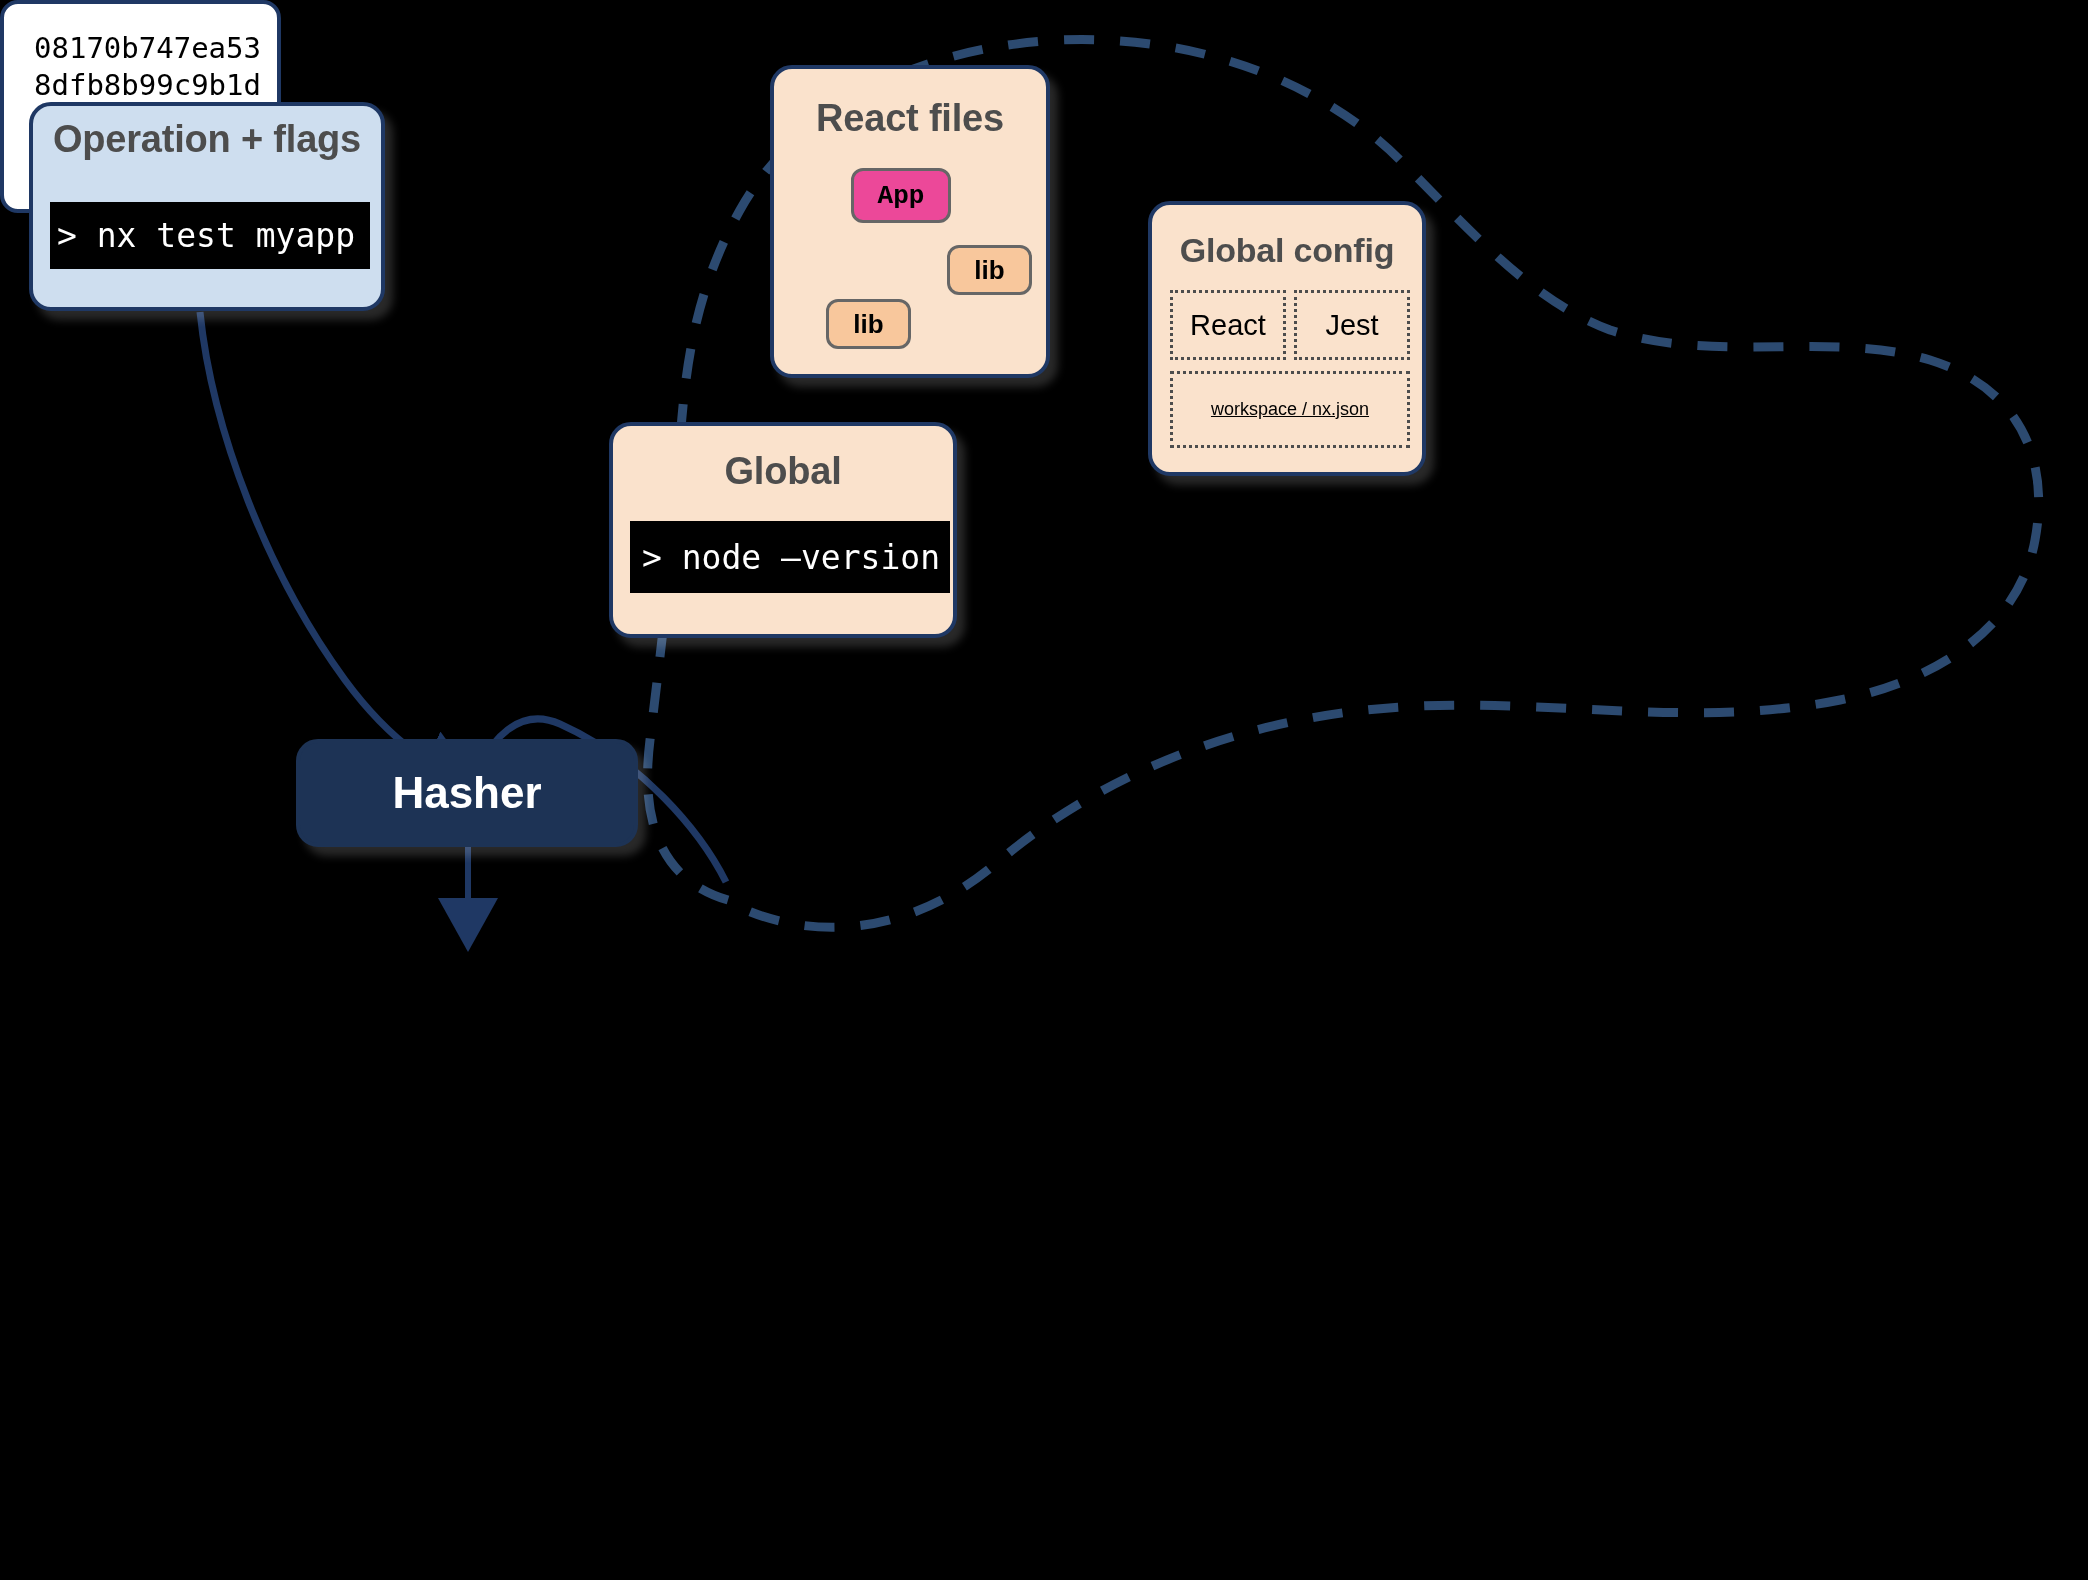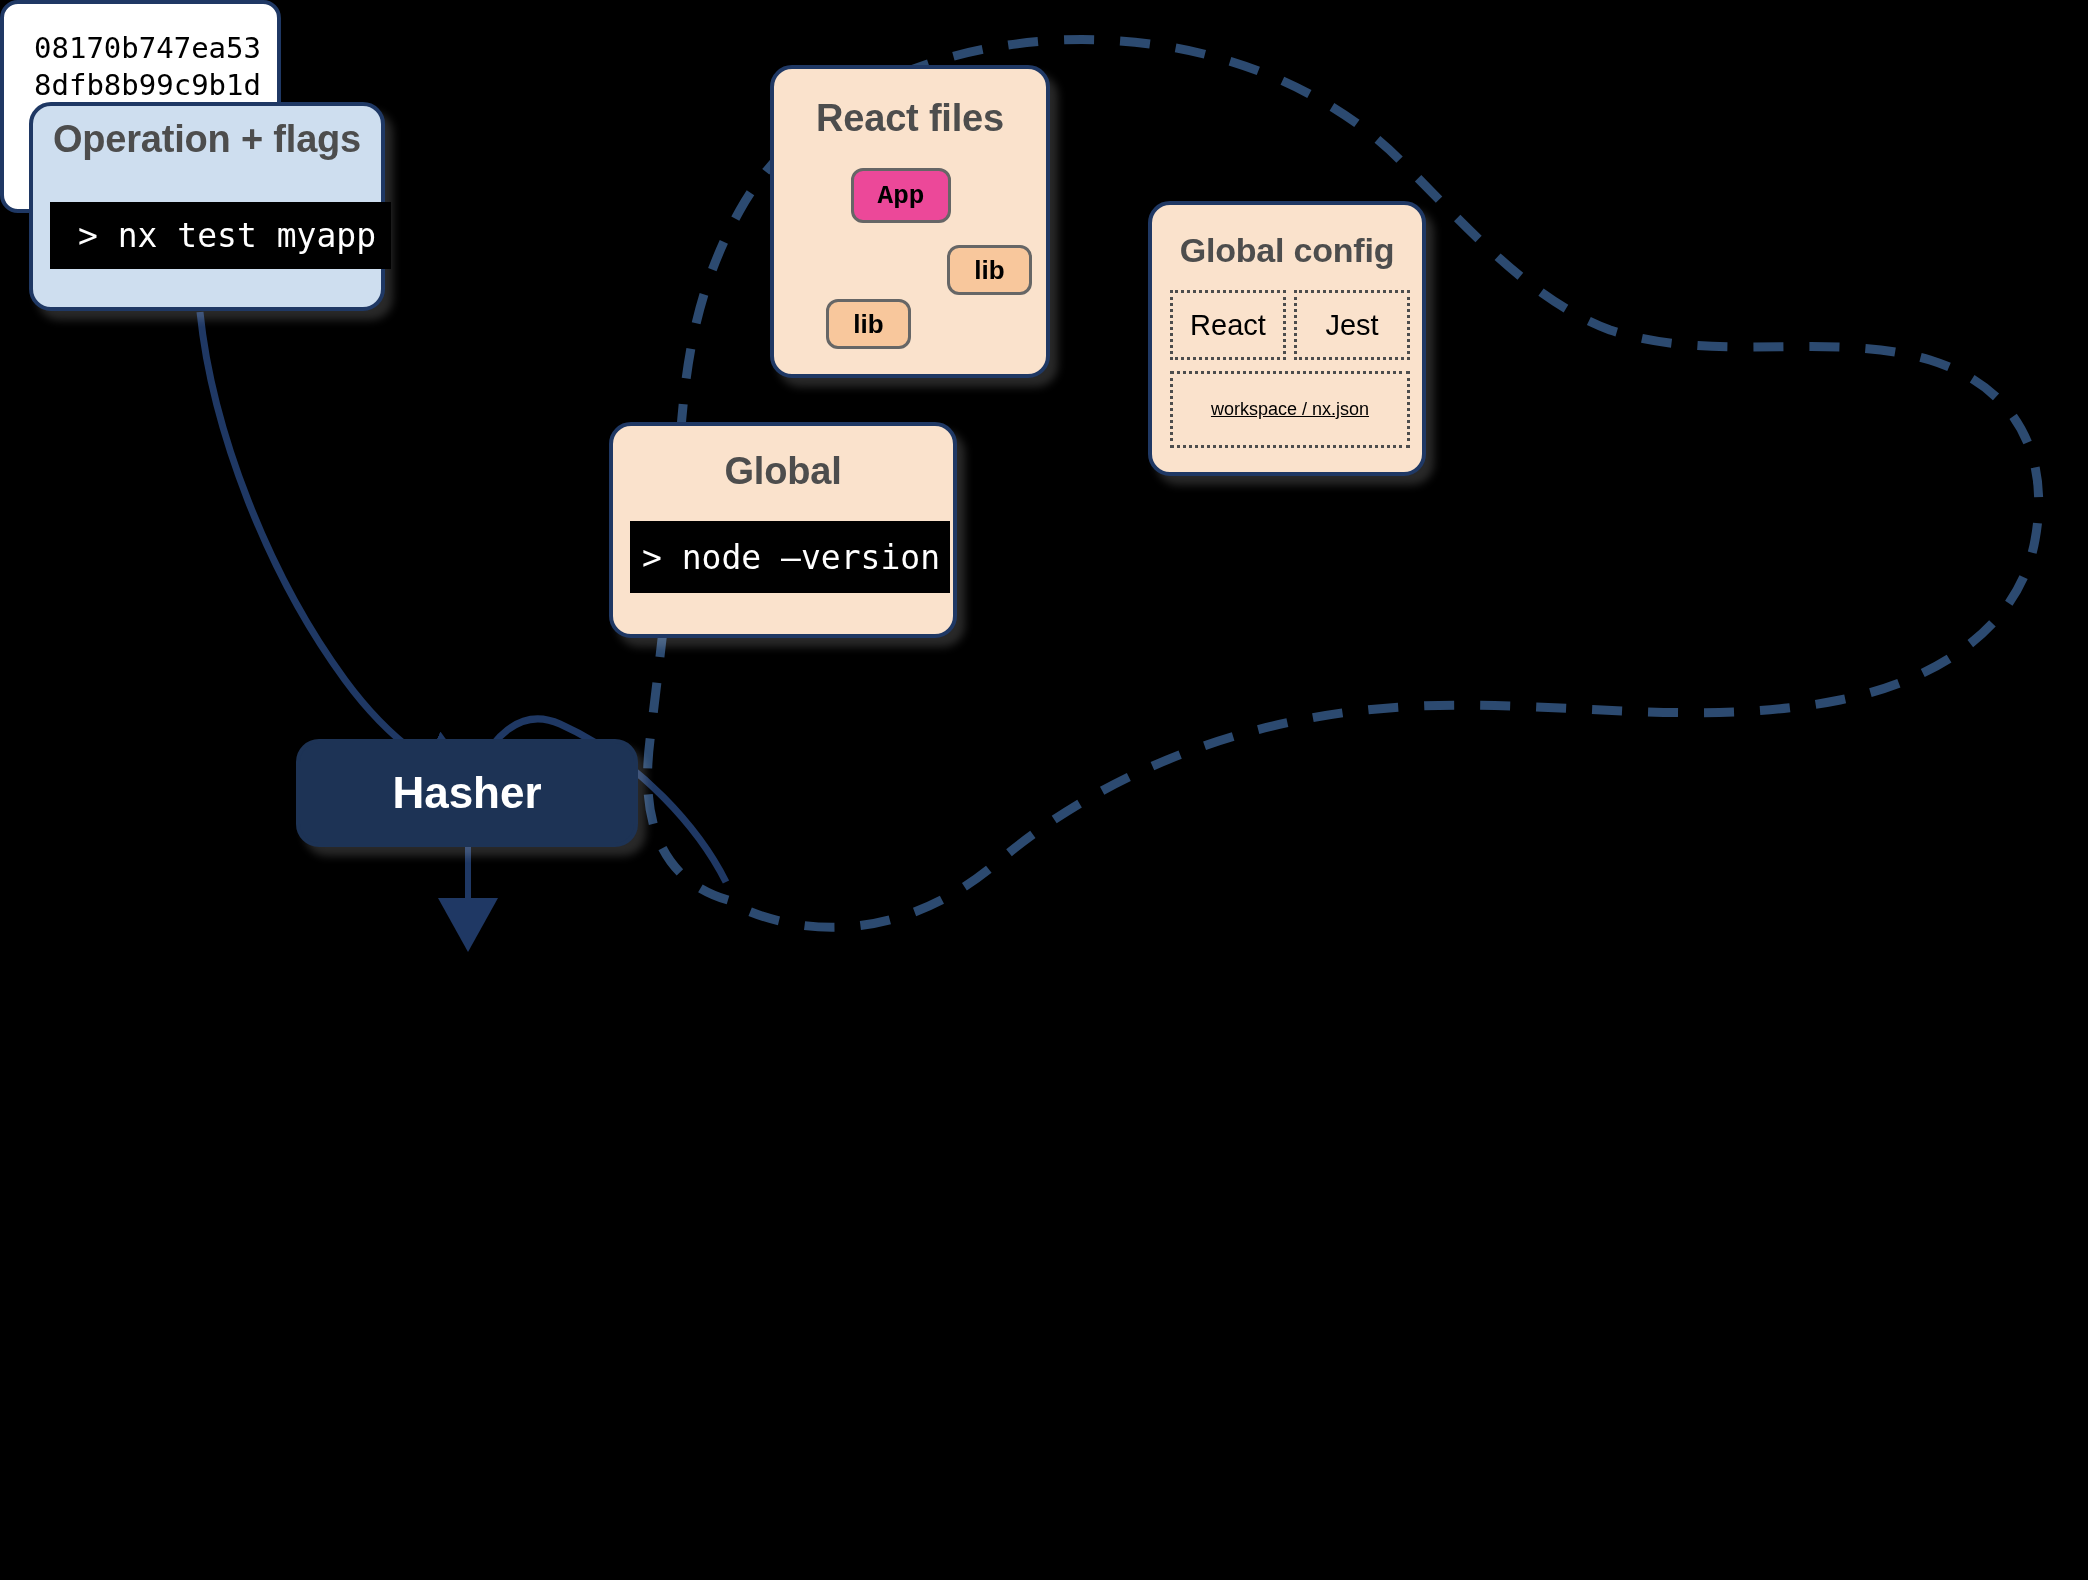--- a/index.html
+++ b/index.html
@@ -50,21 +50,21 @@
     color: #ffffff;
     font-family: "DejaVu Sans Mono", "Liberation Mono", monospace;
     display: flex;
     align-items: center;
   }
   #op-term {
     position: absolute;
     left: 17px; top: 96px;
     width: 313px; height: 67px;
     font-size: 33px;
-    padding-left: 28px;
+    padding-left: 7px;
   }
 
   
   #src-card {
     left: 770px; top: 65px;
     width: 280px; height: 313px;
     background: #fae2cc;
   }
   #src-card .card-title { font-size: 38px; margin-top: 28px; }
   .node {
@@ -146,21 +146,20 @@
 
   
   #hasher-card {
     left: 296px; top: 739px;
     width: 342px; height: 108px;
     background: #1d3355;
     border-color: #1d3355;
     display: flex;
     align-items: center;
     justify-content: center;
-    border-radius: 23px;
   }
   #hasher-card .hasher-label {
     color: #ffffff;
     font-size: 44px;
     font-weight: bold;
   }
 
   
   #hash-card {
     left: 333px; top: 959px;

